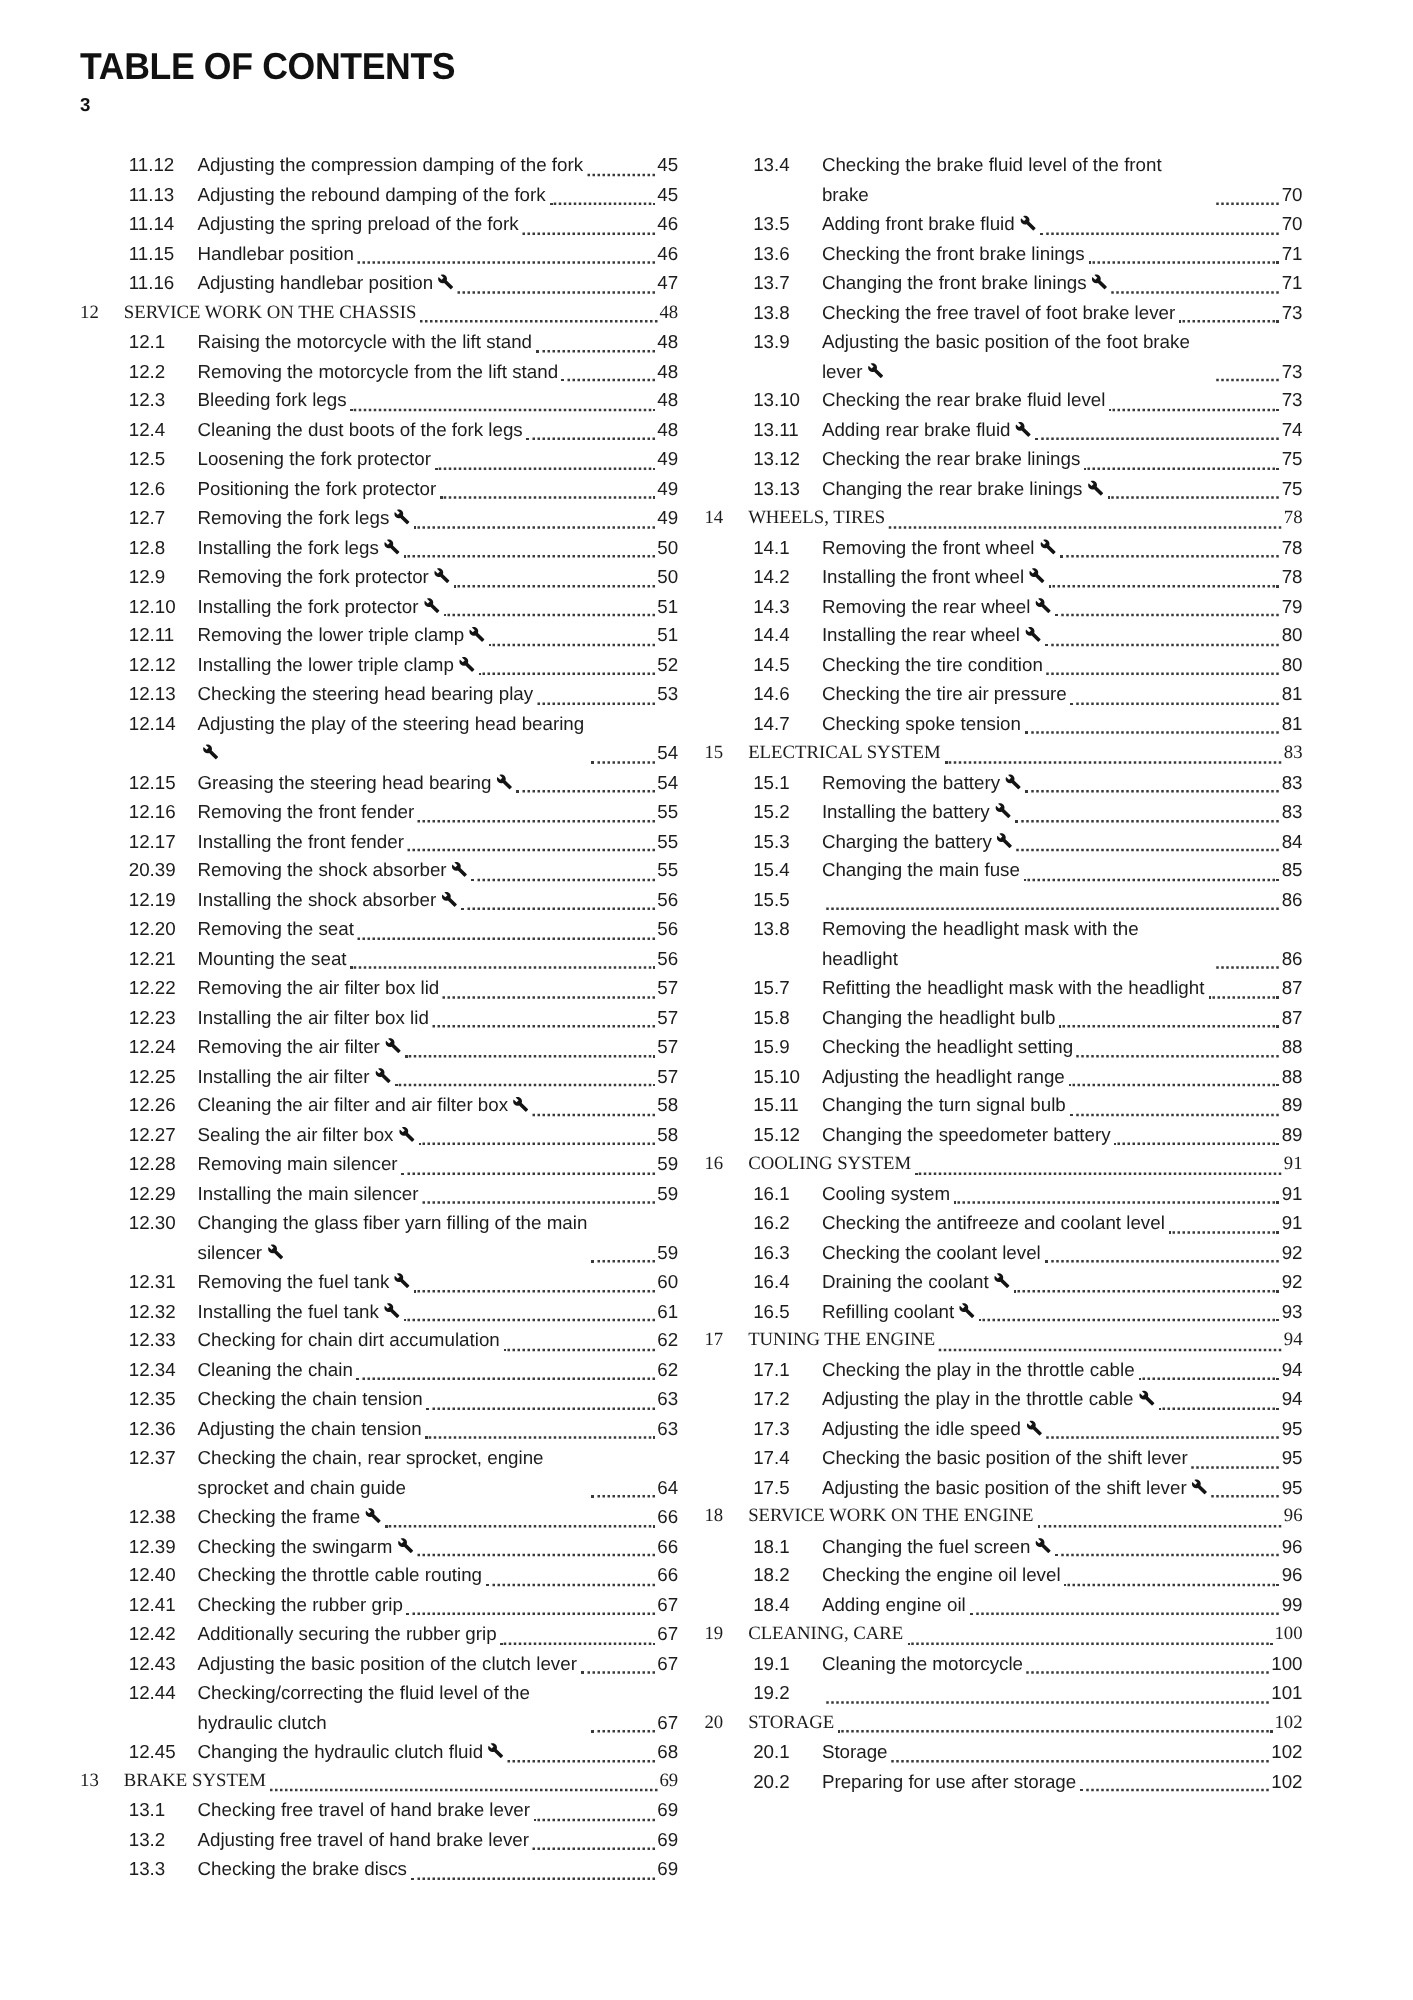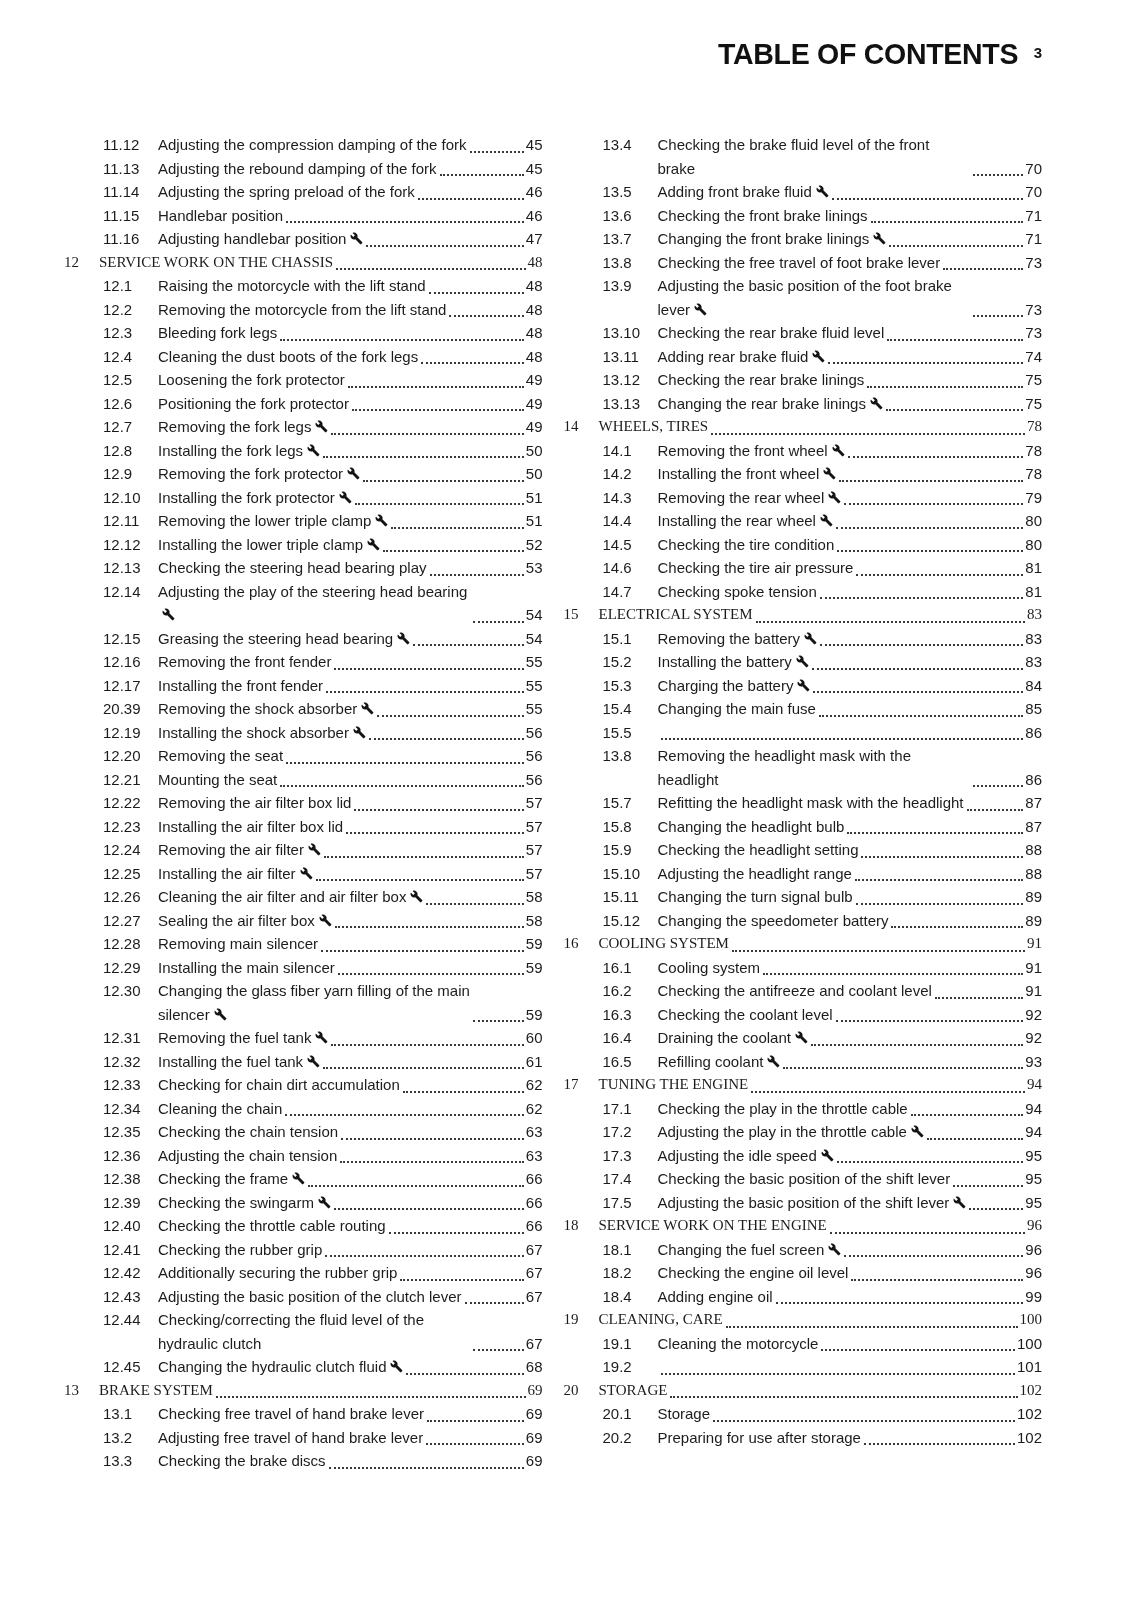--- a/index.html
+++ b/index.html
@@ -10,41 +10,42 @@
     color: #1c1c1c;
     font-family: "Liberation Sans", sans-serif;
     overflow: hidden;
   }
   .sheet {
     width: 1130px; height: 1600px;
     padding: 38px 88px 20px 64px;
   }
   .doc-header {
     display: flex;
-    justify-content: flex-end;
+    justify-content: flex-start;
     align-items: flex-start;
+    flex-direction: column;
   }
   .doc-title {
     margin: 0;
     font-size: 30px;
     font-weight: 700;
     letter-spacing: -0.3px;
     line-height: 32px;
     transform: scaleX(0.95);
     transform-origin: left center;
     color: #111;
   }
   .doc-pagenum {
     font-size: 15px;
     font-weight: 700;
     margin-top: 6px;
     color: #111;
   }
   .toc {
-    margin-top: 63px;
+    margin-top: 28px;
     display: flex;
     gap: 21px;
   }
   .toc-col {
     flex: 1 1 0;
     min-width: 0;
   }
   .entry {
     display: flex;
     align-items: flex-end;
@@ -376,20 +377,26 @@
     <span class="leader"></span>
     <span class="page">63</span>
   </div>
         <div class="entry level2">
     <span class="num">12.36</span>
     <span class="text">Adjusting the chain tension</span>
     <span class="leader"></span>
     <span class="page">63</span>
   </div>
         <div class="entry level2">
+    <span class="num">12.37</span>
+    <span class="text">Checking the chain, rear sprocket, engine sprocket and chain guide</span>
+    <span class="leader"></span>
+    <span class="page">64</span>
+  </div>
+        <div class="entry level2">
     <span class="num">12.38</span>
     <span class="text">Checking the frame<svg class="wrench" viewBox="0 0 24 24" aria-hidden="true">
     <path d="M22.7 19l-9.1-9.1c.9-2.3.4-5-1.5-6.9-2-2-5-2.4-7.4-1.3L9 6 6 9 1.6 4.7C.4 7.1.9 10.1 2.9 12.1c1.9 1.9 4.6 2.4 6.9 1.5l9.1 9.1c.4.4 1 .4 1.4 0l2.3-2.3c.5-.4.5-1.1.1-1.4z"></path>
   </svg></span>
     <span class="leader"></span>
     <span class="page">66</span>
   </div>
         <div class="entry level2">
     <span class="num">12.39</span>
     <span class="text">Checking the swingarm<svg class="wrench" viewBox="0 0 24 24" aria-hidden="true">

